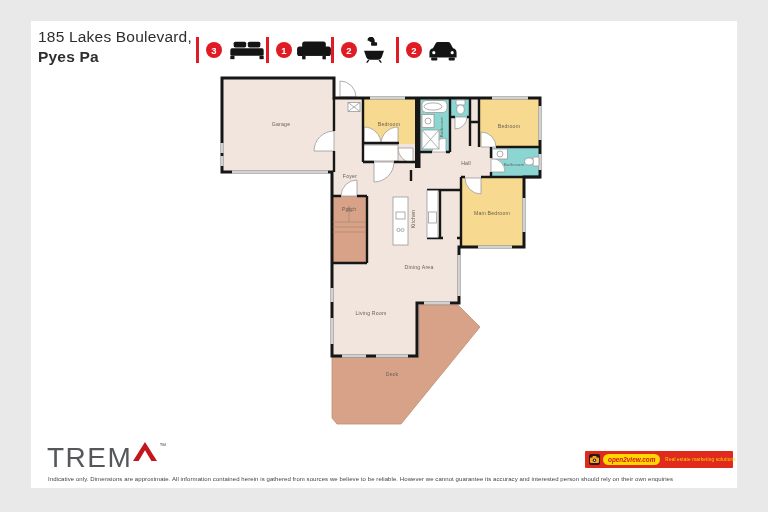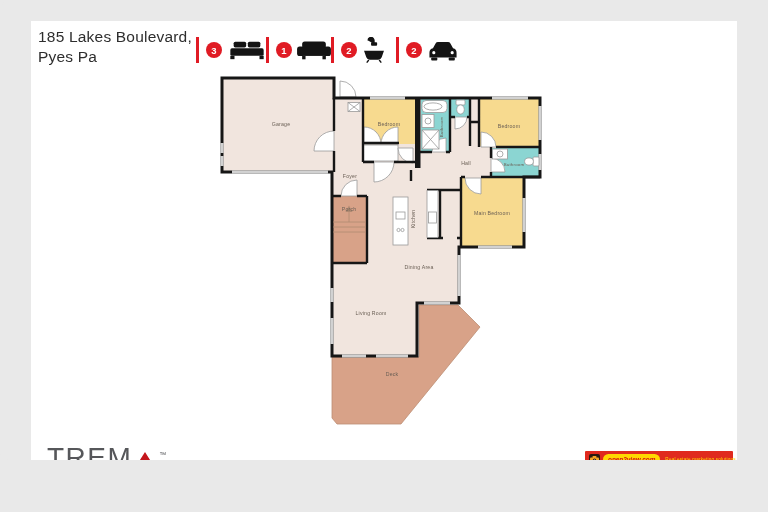--- a/index.html
+++ b/index.html
@@ -1,22 +1,22 @@
 <!DOCTYPE html>
 <html><head>
 <meta charset="utf-8">
 <style>
   html,body{margin:0;padding:0;}
   body{background:#e9e9e9;font-family:"Liberation Sans",sans-serif;}
-  #screen{position:relative;width:768px;height:460px;overflow:hidden;background:#e9e9e9;border-radius:10px;}
+  #screen{position:relative;width:768px;height:512px;overflow:hidden;background:#e9e9e9;border-radius:10px;}
   .page{position:absolute;left:31px;top:21px;width:706px;height:467px;background:#ffffff;}
 
   
   .title{position:absolute;left:38px;top:27px;color:#2e2e2e;line-height:20px;font-size:15.5px;letter-spacing:.2px;}
-  .title .l2{font-weight:normal;}
+  .title .l2{font-weight:bold;}
   .stats{position:absolute;left:196px;top:36px;height:28px;display:flex;align-items:center;}
   .stat{display:flex;align-items:center;}
   .stat-w1{width:70px;}.stat-w2{width:65px;}.stat-w3{width:65px;}
   .sep{width:3px;height:26px;background:#e01b24;margin-right:7px;flex:none;}
   .badge{width:16px;height:16px;border-radius:50%;background:#e01b24;color:#fff;font-size:9.5px;font-weight:bold;
          display:flex;align-items:center;justify-content:center;margin-right:5px;flex:none;}
   .sicon{flex:none;}
   .sicon path,.sicon rect{fill:#141414;}
 
   
@@ -26,21 +26,21 @@
   .door{fill:#ffffff;stroke:#9a9a9a;stroke-width:.8;}
   .fix{fill:#ffffff;stroke:#999999;stroke-width:.8;}
   .fixl{fill:none;stroke:#999999;stroke-width:.8;}
   .winr{fill:#ffffff;}
   .winl{stroke:#9a9a9a;stroke-width:.9;}
   .lbl{font-family:"Liberation Sans",sans-serif;font-size:5.2px;fill:#6a5f55;text-anchor:middle;letter-spacing:.2px;}
   .lbls{font-size:4.4px;}
   .step{stroke:#b08a72;stroke-width:.8;}
 
   
-  .brand{position:absolute;left:47px;top:442px;color:#56575a;font-size:28px;letter-spacing:1.5px;display:flex;align-items:flex-end;}
+  .brand{position:absolute;left:47px;top:442px;color:#56575a;font-size:28px;letter-spacing:1.5px;display:flex;align-items:flex-start;}
   .brand svg{margin:0 1px 3px 1px;}
   .brand .tm{font-size:7px;margin:0 0 16px 1px;color:#56575a;}
   .o2v{position:absolute;left:585px;top:451px;width:148px;height:17px;background:#e02a1e;border-radius:1px;
        display:flex;align-items:center;padding:0 4px;box-sizing:border-box;}
   .o2v .cam{width:11px;height:11px;background:#2b1a10;border-radius:2px;margin-right:3px;flex:none;
             display:flex;align-items:center;justify-content:center;}
   .o2v .pill{height:11px;background:#ffd800;border-radius:6px;padding:0 5px;display:flex;align-items:center;
              color:#d41313;font-size:6.4px;font-weight:bold;font-style:italic;white-space:nowrap;flex:none;}
   .o2v .tag{color:#ffd800;font-size:4.6px;margin-left:5px;white-space:nowrap;letter-spacing:.2px;}
   .disclaimer{position:absolute;left:48px;top:476px;width:690px;font-size:6px;color:#434343;white-space:nowrap;letter-spacing:.08px;}

